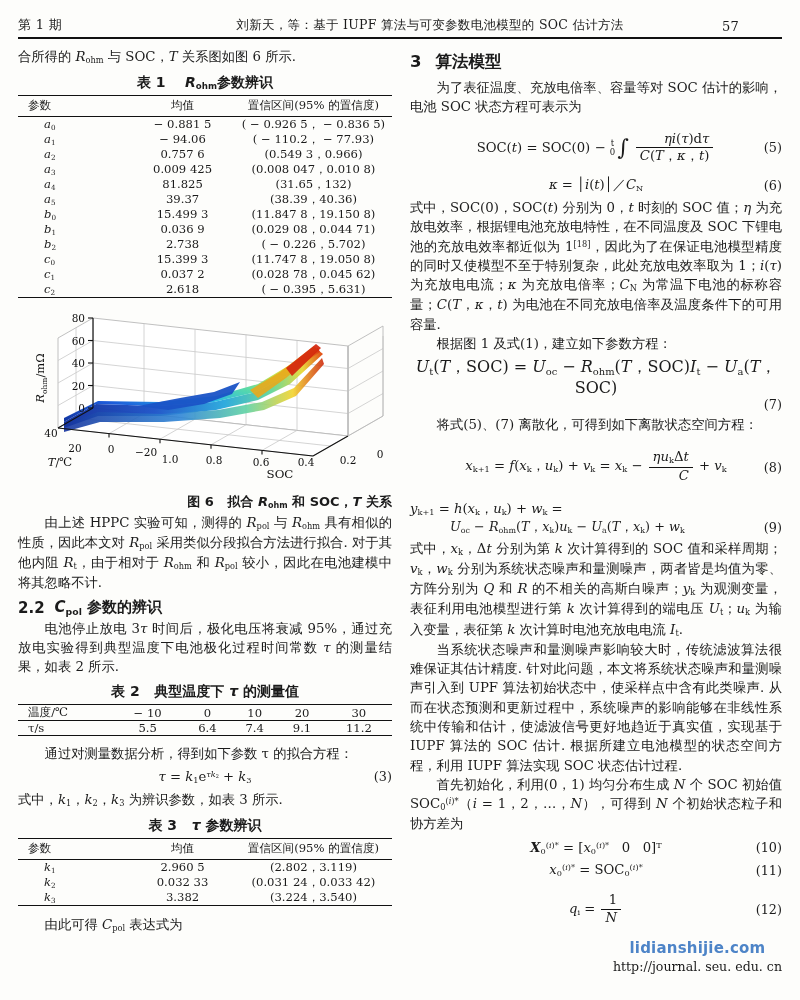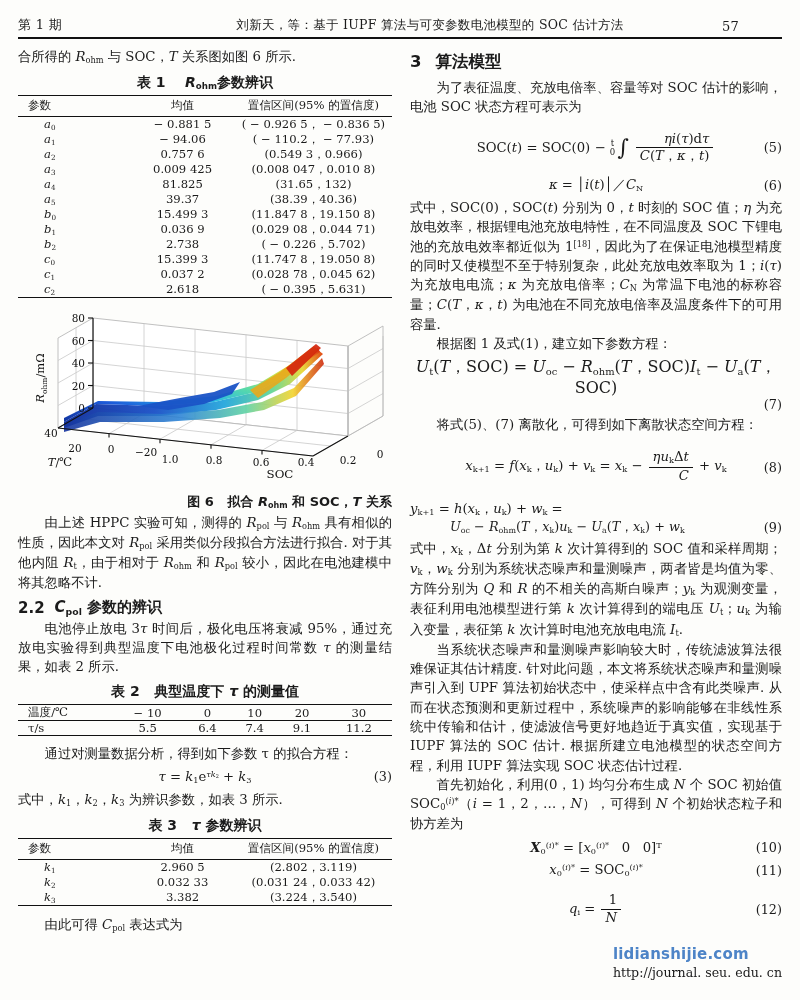--- a/index.html
+++ b/index.html
@@ -79,21 +79,21 @@
   .intlim{display:inline-flex;flex-direction:column;font-size:8.5px;
           vertical-align:middle;line-height:1;margin-right:1px;}
 
   
   .fig-wrap{margin:8px 0 2px 0;}
   .fig-cap{
     text-align:right;font-size:13px;font-weight:bold;margin-top:2px;
     font-family:"DejaVu Sans","Liberation Sans",sans-serif;
   }
   svg{display:block;}
-  .foot-right{position:absolute;right:18px;bottom:20px;text-align:left;}
+  .foot-right{position:absolute;right:18px;bottom:26px;text-align:center;}
   .watermark{
     font-family:"DejaVu Sans","Liberation Sans",sans-serif;
     font-size:15px;font-weight:bold;color:#2f6fbf;opacity:.85;letter-spacing:.2px;
   }
   .journal-url{font-size:12.6px;margin-top:2px;}
 </style>
 </head>
 <body>
 
 <div class="page">

